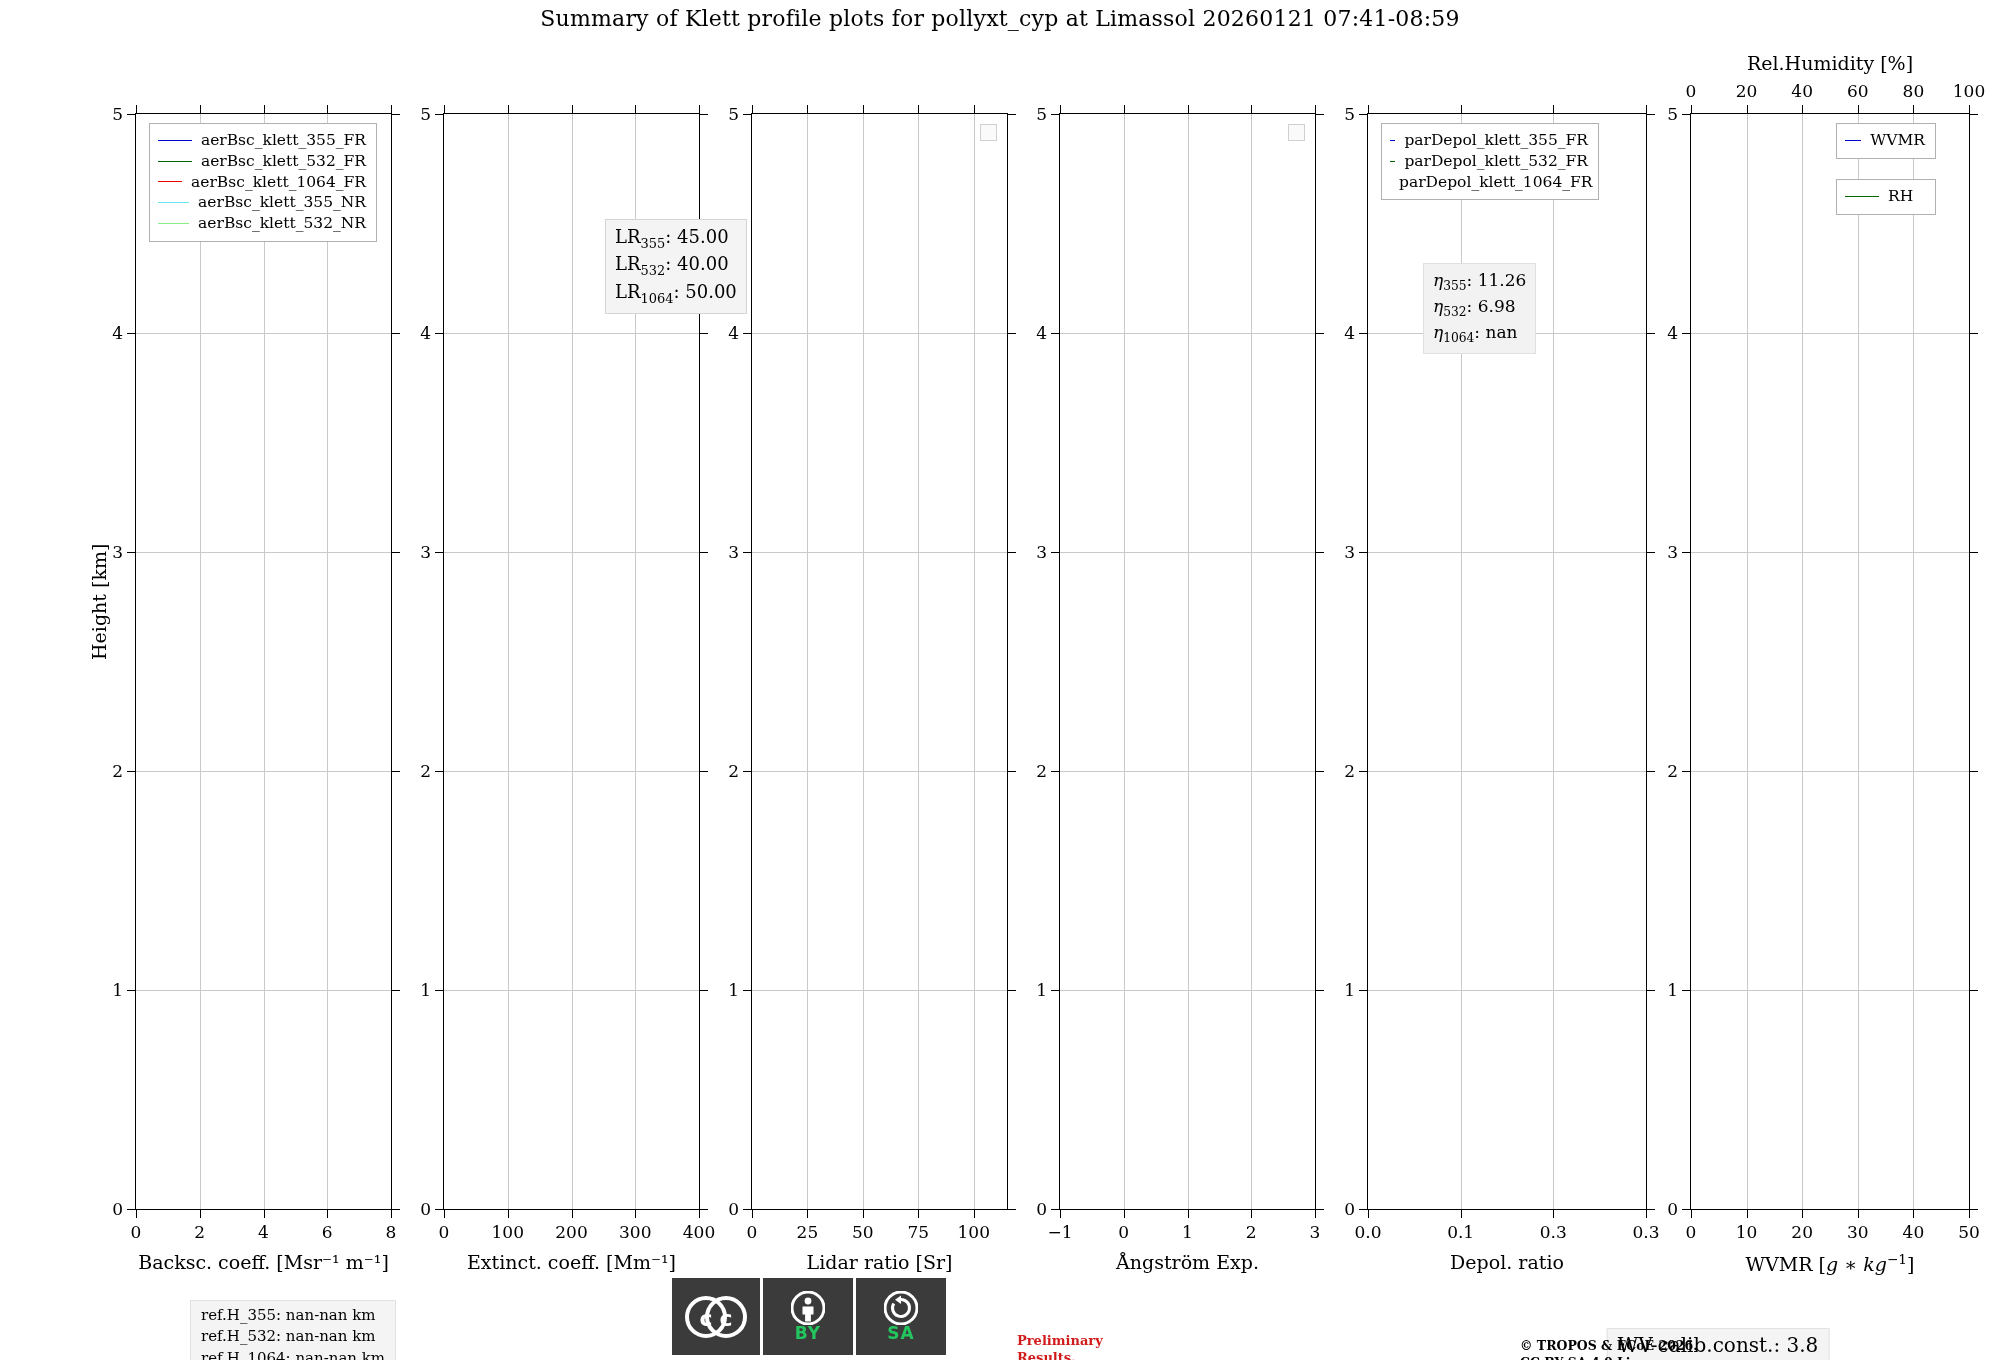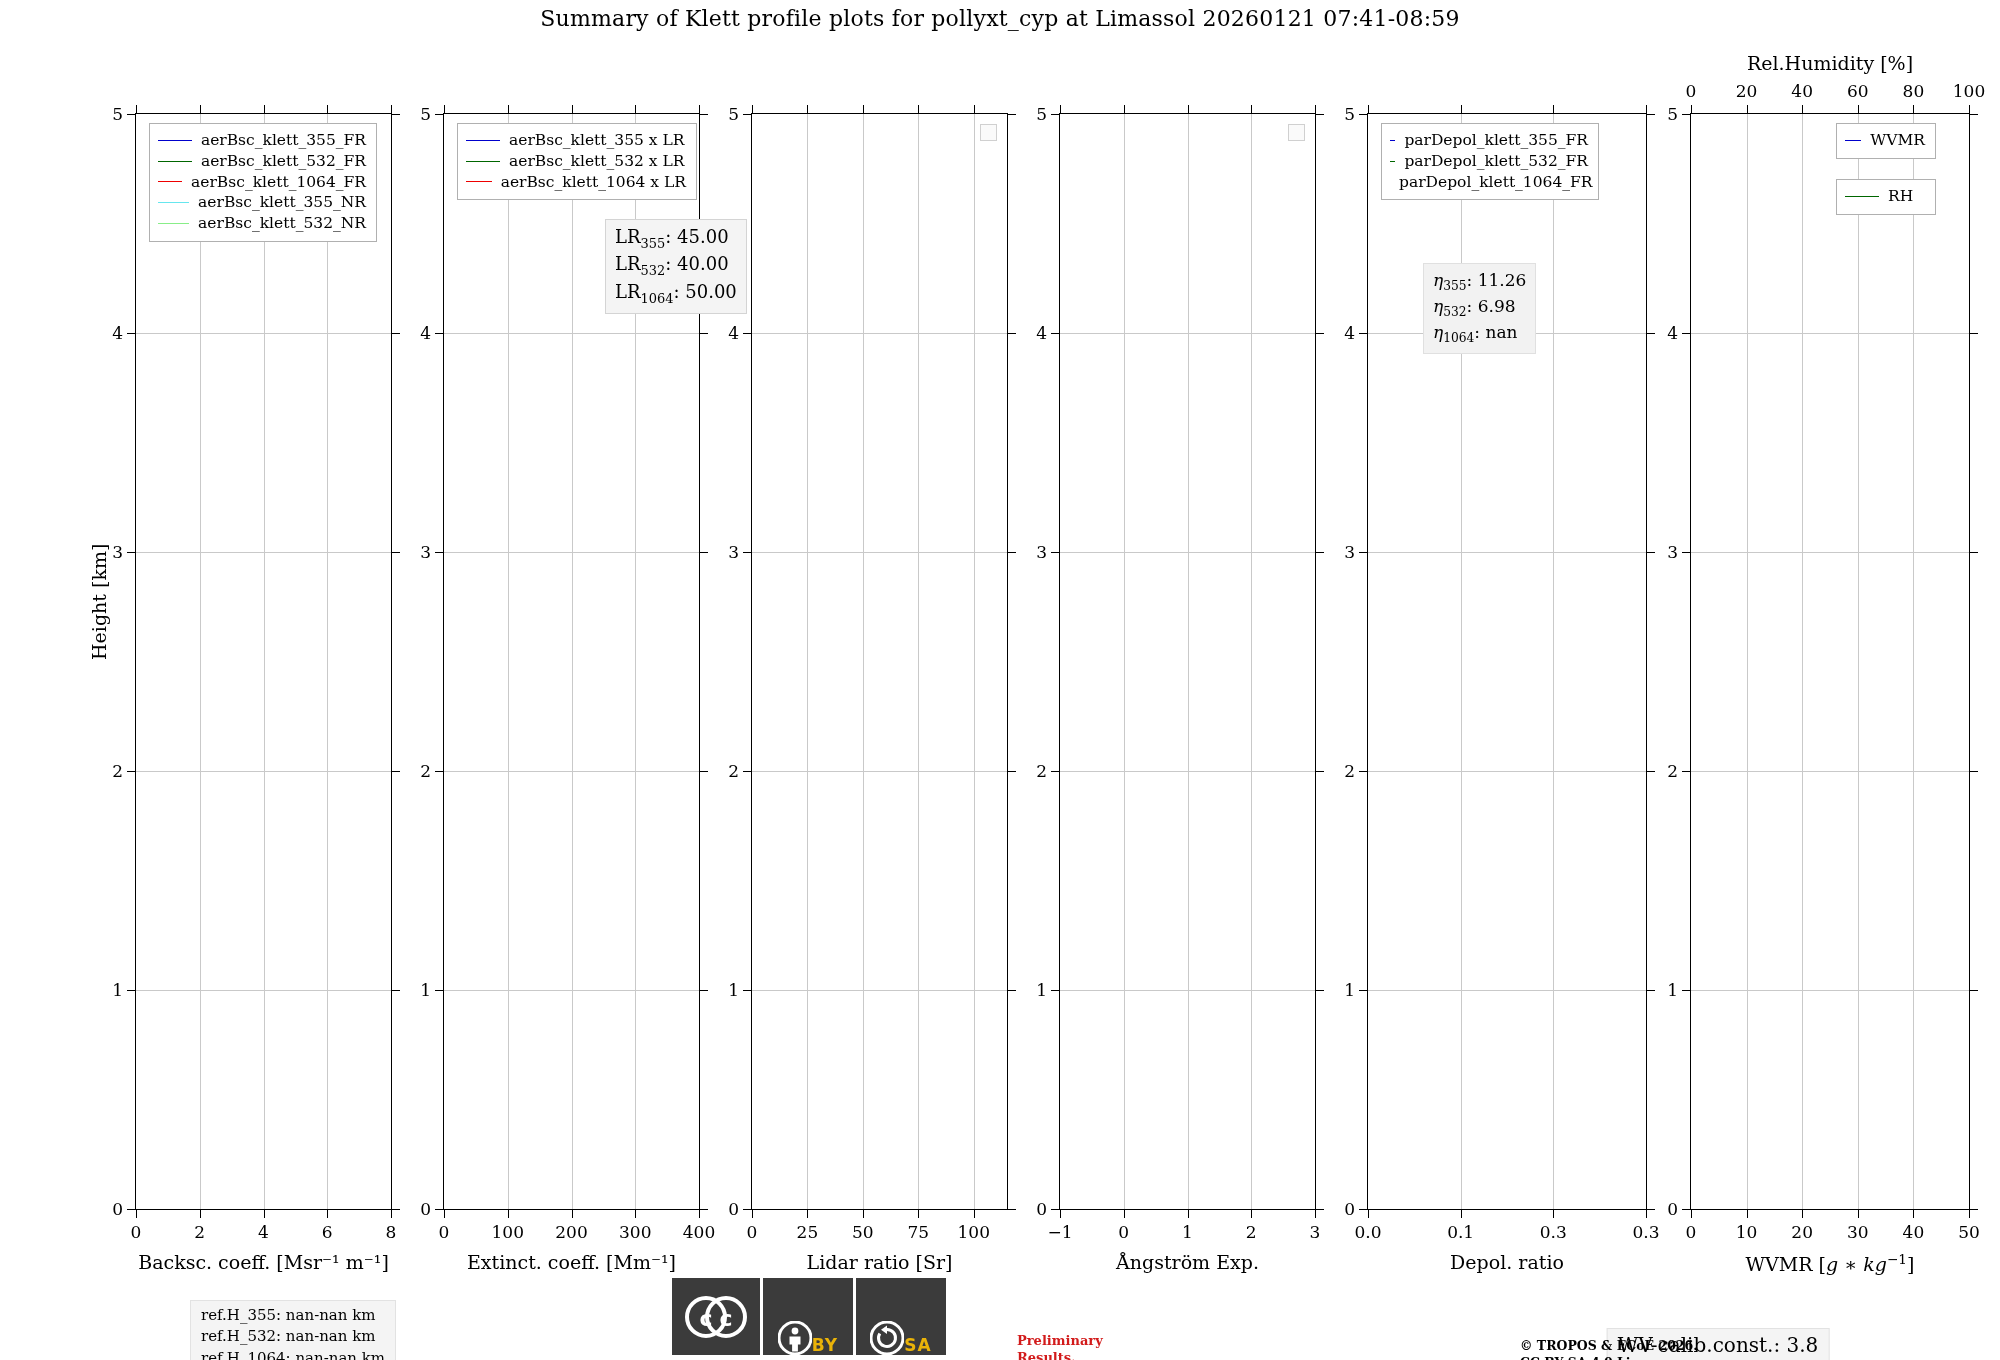--- a/index.html
+++ b/index.html
@@ -88,21 +88,21 @@
   .copyright{
     position:absolute; left:1520px; top:1338px; font-size:12.5px; font-weight:bold;
     line-height:1.35;
   }
   
   .ccbadge{
     position:absolute; left:672px; top:1278px; width:274px; height:77px;
     background:#ffffff; display:flex;
   }
   .cc-left{ width:88px; background:#3b3b3b; display:flex; align-items:center; justify-content:center; }
-  .cc-cell{ flex:1; background:#3b3b3b; display:flex; flex-direction:row; align-items:flex-end; justify-content:center; color:#eab308; }
+  .cc-cell{ flex:1; background:#3b3b3b; display:flex; flex-direction:column; align-items:center; justify-content:center; color:#22c55e; }
   .cc-cell .cc-txt{ font-size:17px; font-weight:bold; font-family:"DejaVu Sans", sans-serif; letter-spacing:1px; margin-top:-2px;}
   .cc-sep{ width:3px; background:#ffffff; }
 </style>
 </head>
 <body>
 
 <div class="title">Summary of Klett profile plots for pollyxt_cyp at Limassol 20260121 07:41-08:59</div>
 
 <div class="ytitle">Height [km]</div>
 
@@ -214,34 +214,20 @@
     <div class="tick-b" style="left:75%"></div>
       <div class="tick-t" style="left:75%"></div>
     <div class="tick-b" style="left:100%"></div>
       <div class="tick-t" style="left:100%"></div>
     <div class="xlab" style="left:0">0</div>
     <div class="xlab" style="left:25%">100</div>
     <div class="xlab" style="left:50%">200</div>
     <div class="xlab" style="left:75%">300</div>
     <div class="xlab" style="left:100%">400</div>
     <div class="axis-title">Extinct. coeff. [Mm⁻¹]</div>
-  </div>
-  <div class="legend" style="left:14px;top:10px;width:240px;">
-    <div class="row">
-        <span class="swatch" style="border-top-color:#0000cc"></span>
-        <span class="lbl">aerBsc_klett_355 x LR</span>
-      </div>
-    <div class="row">
-        <span class="swatch" style="border-top-color:#006600"></span>
-        <span class="lbl">aerBsc_klett_532 x LR</span>
-      </div>
-    <div class="row">
-        <span class="swatch" style="border-top-color:#ee0000"></span>
-        <span class="lbl">aerBsc_klett_1064 x LR</span>
-      </div>
   </div>
   <div class="infobox" style="left:162px;top:106px;">
     <div><span>LR</span><sub>355</sub>: <span>45.00</span></div>
     <div><span>LR</span><sub>532</sub>: <span>40.00</span></div>
     <div><span>LR</span><sub>1064</sub>: <span>50.00</span></div>
   </div>
 </div>
 
 <div class="panel" id="p3" style="left:751px;width:257px;">
   <div class="plotbox">

